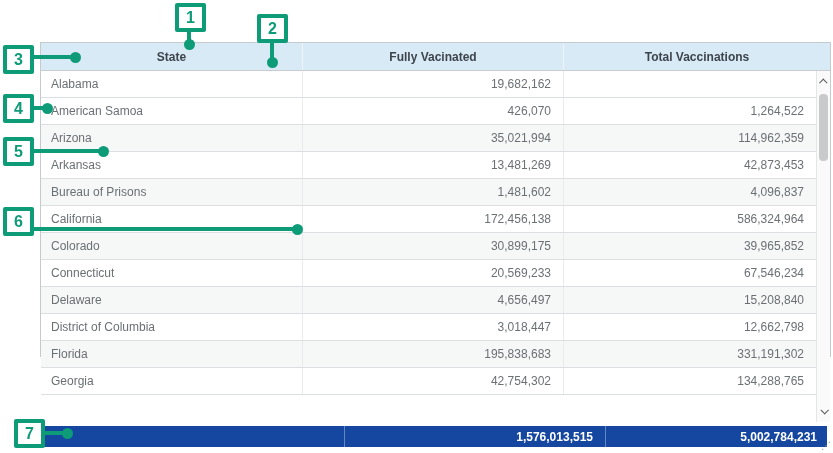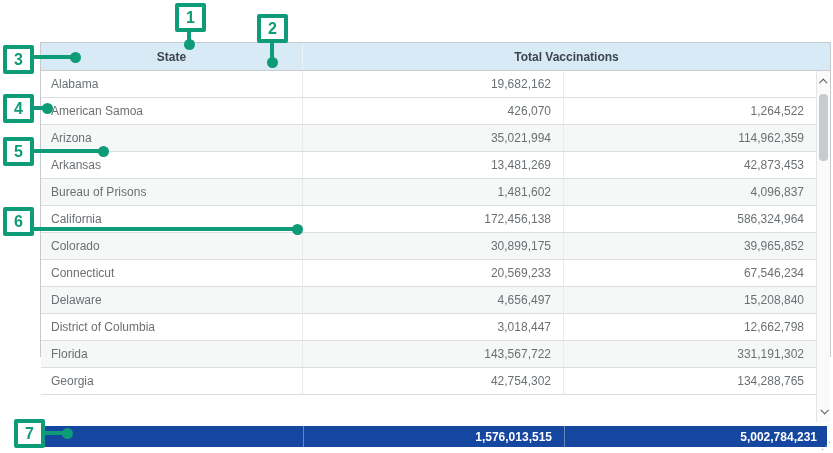--- a/index.html
+++ b/index.html
@@ -36,21 +36,21 @@
   .chev.down { transform:rotate(225deg) translateY(1px); }
   .sb-thumb { position:absolute; left:2px; top:23px; width:9px; height:67px;
     background:#c9cacb; border-radius:4px; cursor:pointer; }
 
   
   .totals { position:absolute; left:0; top:383px; width:786px; height:21px;
     background:#1546a0; display:flex; }
   .tcell { font-size:12px; font-weight:bold; color:#ffffff; display:flex; align-items:center; }
   .tcell.c-state { width:262px; }
   .tcell.c-fully { width:261px; justify-content:flex-end; padding-right:12px;
-    border-left:1px solid rgba(255,255,255,.35); }
+    border-left:1px solid rgba(255,255,255,.35);margin-left:41px; }
   .tcell.c-total { flex:1; justify-content:flex-end; padding-right:10px;
     border-left:1px solid rgba(255,255,255,.35); }
 
   .resize-glyph { position:absolute; left:821px; top:441px; font-size:10px;
     color:#9aa0a4; line-height:10px; user-select:none; }
 
   
   .co-box { position:absolute; width:31px; height:29px; background:#fff;
     border:4px solid #0e9b78; border-radius:2px; display:flex; align-items:center;
     justify-content:center; font-weight:bold; font-size:16px; color:#0e9b78; z-index:10; }
@@ -58,20 +58,21 @@
   .co-dot  { position:absolute; width:11px; height:11px; border-radius:50%;
     background:#0e9b78; z-index:9; }
 </style>
 </head>
 <body>
 
 <div class="widget">
 
   <div class="header-row">
     <div class="hcell c-state">State</div>
+    <div class="hcell c-fully">Fully Vacinated</div>
     <div class="hcell c-total">Total Vaccinations</div>
   </div>
 
   <div class="tbody" id="table-body">
       <div class="row">
         <div class="cell c-state">Alabama</div>
         <div class="cell c-fully">19,682,162</div>
       </div>
       <div class="row">
         <div class="cell c-state">American Samoa</div>
@@ -113,21 +114,21 @@
         <div class="cell c-fully">4,656,497</div>
         <div class="cell c-total">15,208,840</div>
       </div>
       <div class="row">
         <div class="cell c-state">District of Columbia</div>
         <div class="cell c-fully">3,018,447</div>
         <div class="cell c-total">12,662,798</div>
       </div>
       <div class="row alt">
         <div class="cell c-state">Florida</div>
-        <div class="cell c-fully">143,567,722</div>
+        <div class="cell c-fully">195,838,683</div>
         <div class="cell c-total">331,191,302</div>
       </div>
       <div class="row">
         <div class="cell c-state">Georgia</div>
         <div class="cell c-fully">42,754,302</div>
         <div class="cell c-total">134,288,765</div>
       </div>
     </div>
 
   <div class="scrollbar">

